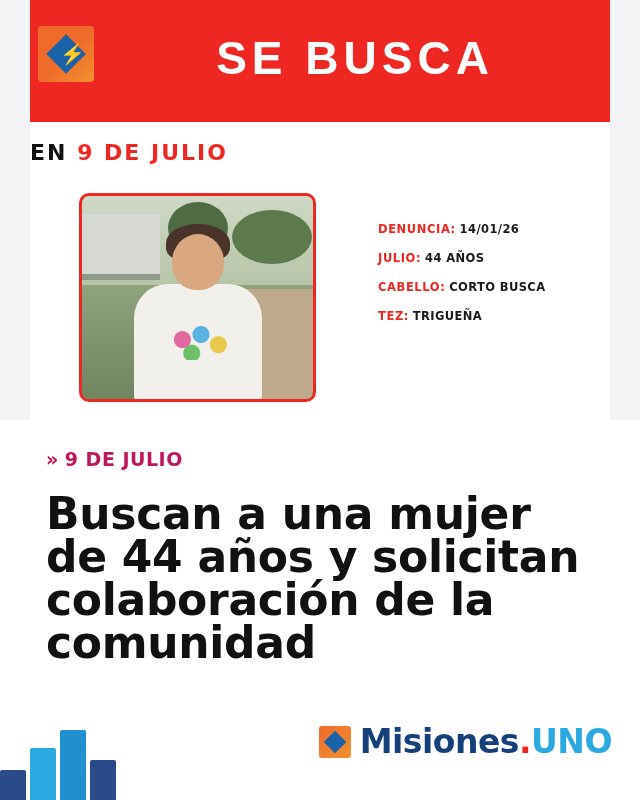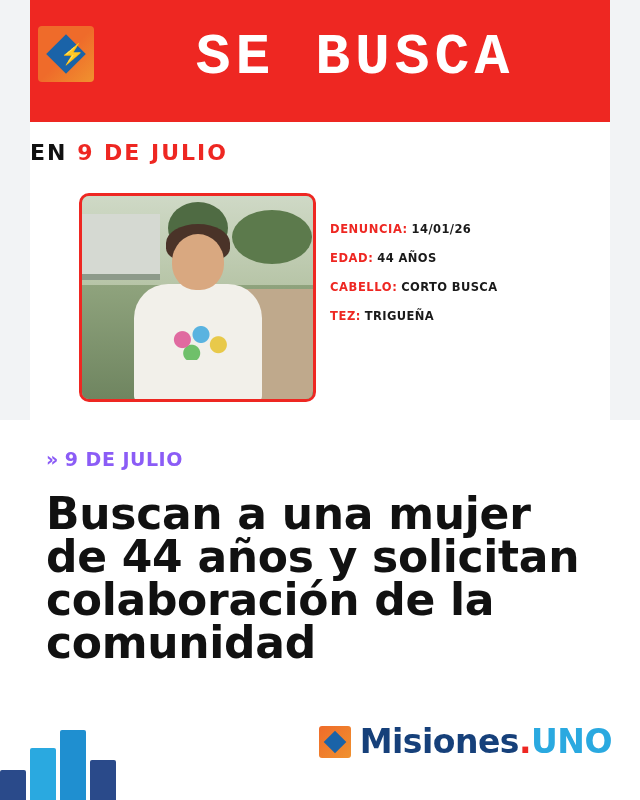--- a/index.html
+++ b/index.html
@@ -55,23 +55,23 @@
     height: 122px;
     background: #ee2722;
   }
   .poster-title {
     position: absolute;
     left: 95px;
     top: 22px;
     width: 460px;
     text-align: center;
     color: #ffffff;
-    font-family: Liberation Mono, monospace;
-    font-weight: bold;
-    font-size: 58px;
+    font-family: Liberation Sans, sans-serif;
+    font-weight: bold;
+    font-size: 46px;
     letter-spacing: 5px;
     line-height: 72px;
   }
   .logo-badge {
     position: absolute;
     left: 8px;
     top: 26px;
     width: 56px;
     height: 56px;
     background: linear-gradient(135deg, #ef6b2a 0%, #ef6b2a 50%, #f0922f 100%);
@@ -171,20 +171,21 @@
     position: absolute;
     left: 300px;
     top: 222px;
     width: 262px;
   }
   .detail-row {
     font-size: 12.5px;
     margin-bottom: 15px;
     color: #1a1a1a;
     letter-spacing: 0.3px;
+    margin-left: 48px;
   }
   .detail-label {
     color: #ee2722;
     font-weight: bold;
     font-family: "DejaVu Sans", sans-serif;
     font-size: 11.5px;
     letter-spacing: 0.6px;
   }
   .detail-value {
     color: #1a1a1a;
@@ -202,21 +203,21 @@
     height: 300px;
     background: #ffffff;
   }
   .kicker {
     position: absolute;
     left: 46px;
     top: 28px;
     font-family: "DejaVu Sans", sans-serif;
     font-weight: bold;
     font-size: 19px;
-    color: #8b5cf6;
+    color: #be185d;
     letter-spacing: 0.5px;
   }
   .kicker .chev { margin-right: 6px; }
   .headline {
     position: absolute;
     left: 46px;
     top: 72px;
     width: 560px;
     font-family: "DejaVu Sans", sans-serif;
     font-weight: bold;
@@ -316,21 +317,21 @@
         <div class="ph-person-head"></div>
         <div class="ph-flowers"></div>
       </div>
 
       <div class="details">
         <div class="detail-row">
           <span class="detail-label">DENUNCIA:</span>
           <span class="detail-value">14/01/26</span>
         </div>
         <div class="detail-row">
-          <span class="detail-label">EDAD:</span>
+          <span class="detail-label">JULIO:</span>
           <span class="detail-value">44 AÑOS</span>
         </div>
         <div class="detail-row">
           <span class="detail-label">CABELLO:</span>
           <span class="detail-value">CORTO BUSCA</span>
         </div>
         <div class="detail-row">
           <span class="detail-label">TEZ:</span>
           <span class="detail-value">TRIGUEÑA</span>
         </div>

